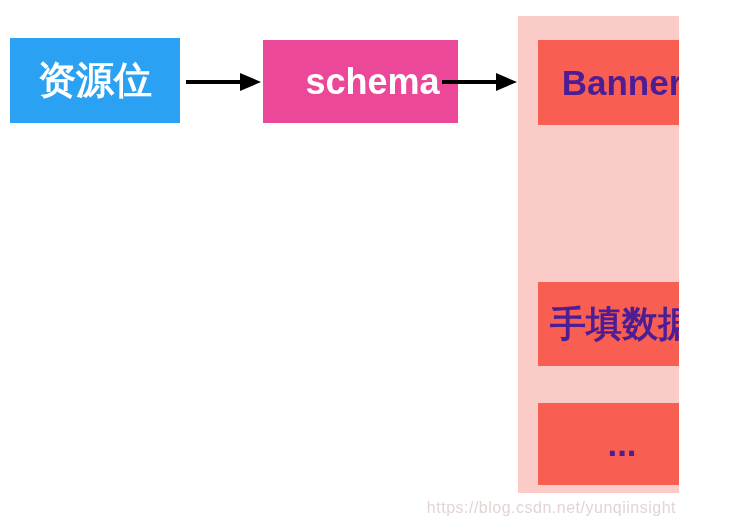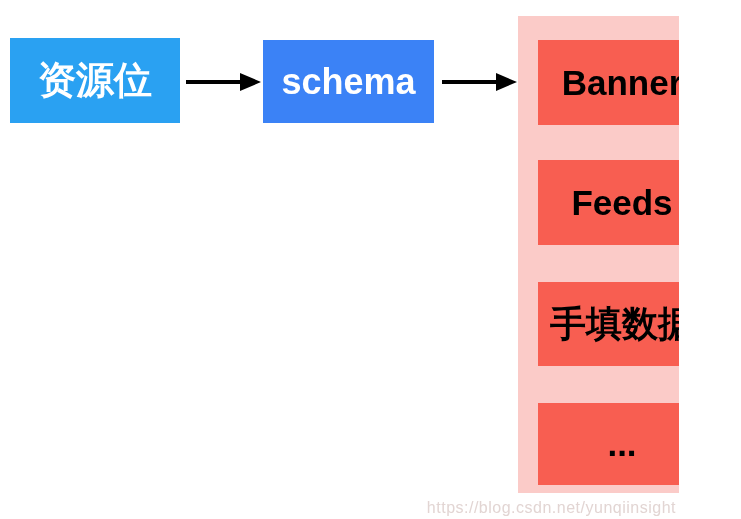--- a/index.html
+++ b/index.html
@@ -51,21 +51,21 @@
     width: 207px;
     height: 477px;
   }
   .cat-item {
     position: absolute;
     left: 20px;
     width: 168px;
     display: flex;
     align-items: center;
     justify-content: center;
-    color: #000000;
+    color: #4c1d95;
     font-weight: bold;
     font-size: 35px;
     text-align: center;
   }
   .cat-item-1 { top: 24px;  height: 85px; }
   .cat-item-2 { top: 144px; height: 85px; }
   .cat-item-3 { top: 266px; height: 84px; font-size: 36px; }
   .cat-item-4 { top: 387px; height: 82px; }
   .watermark {
     position: absolute;
@@ -84,32 +84,31 @@
 
 <div class="canvas">
 
   <div class="node node-resource" style="background-color: rgb(42, 161, 242);">资源位</div>
 
   <svg class="arrow arrow-1" width="78" height="20" viewBox="0 0 78 20" style="color: rgb(0, 0, 0);">
     <line x1="2" y1="10" x2="58" y2="10" stroke="currentColor" stroke-width="4"></line>
     <polygon points="56,1 77,10 56,19" fill="currentColor"></polygon>
   </svg>
 
-  <div class="node node-schema" style="background-color: #3b82f6;">schema</div>
+  <div class="node node-schema" style="background-color: #ec4899; padding-left: 24px;">schema</div>
 
   <svg class="arrow arrow-2" width="78" height="20" viewBox="0 0 78 20" style="color: rgb(0, 0, 0);">
     <line x1="2" y1="10" x2="58" y2="10" stroke="currentColor" stroke-width="4"></line>
     <polygon points="56,1 77,10 56,19" fill="currentColor"></polygon>
   </svg>
 
   <div class="container-pink" style="background-color: rgb(251, 203, 200);">
 
     <div class="cat-item cat-item-1" style="background-color: rgb(248, 94, 81);">Banner</div>
 
-    <div class="cat-item cat-item-2" style="background-color: rgb(248, 94, 81);">Feeds</div>
 
     <div class="cat-item cat-item-3" style="background-color: rgb(248, 94, 81);">手填数据</div>
 
     <div class="cat-item cat-item-4" style="background-color: rgb(248, 94, 81);">...</div>
   </div>
 
   <div class="watermark">https://blog.csdn.net/yunqiinsight</div>
 
 </div>
 

